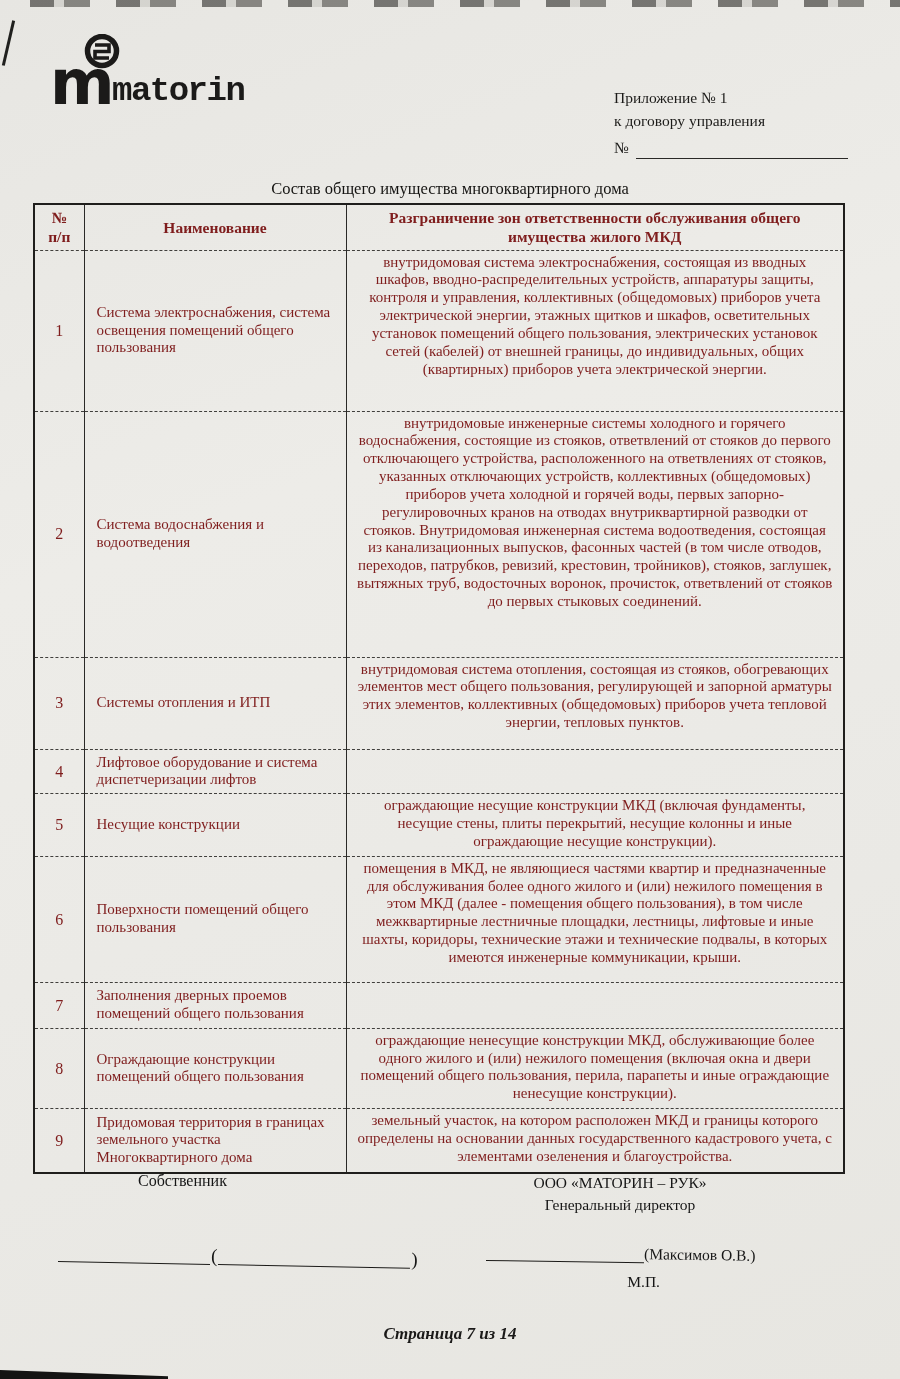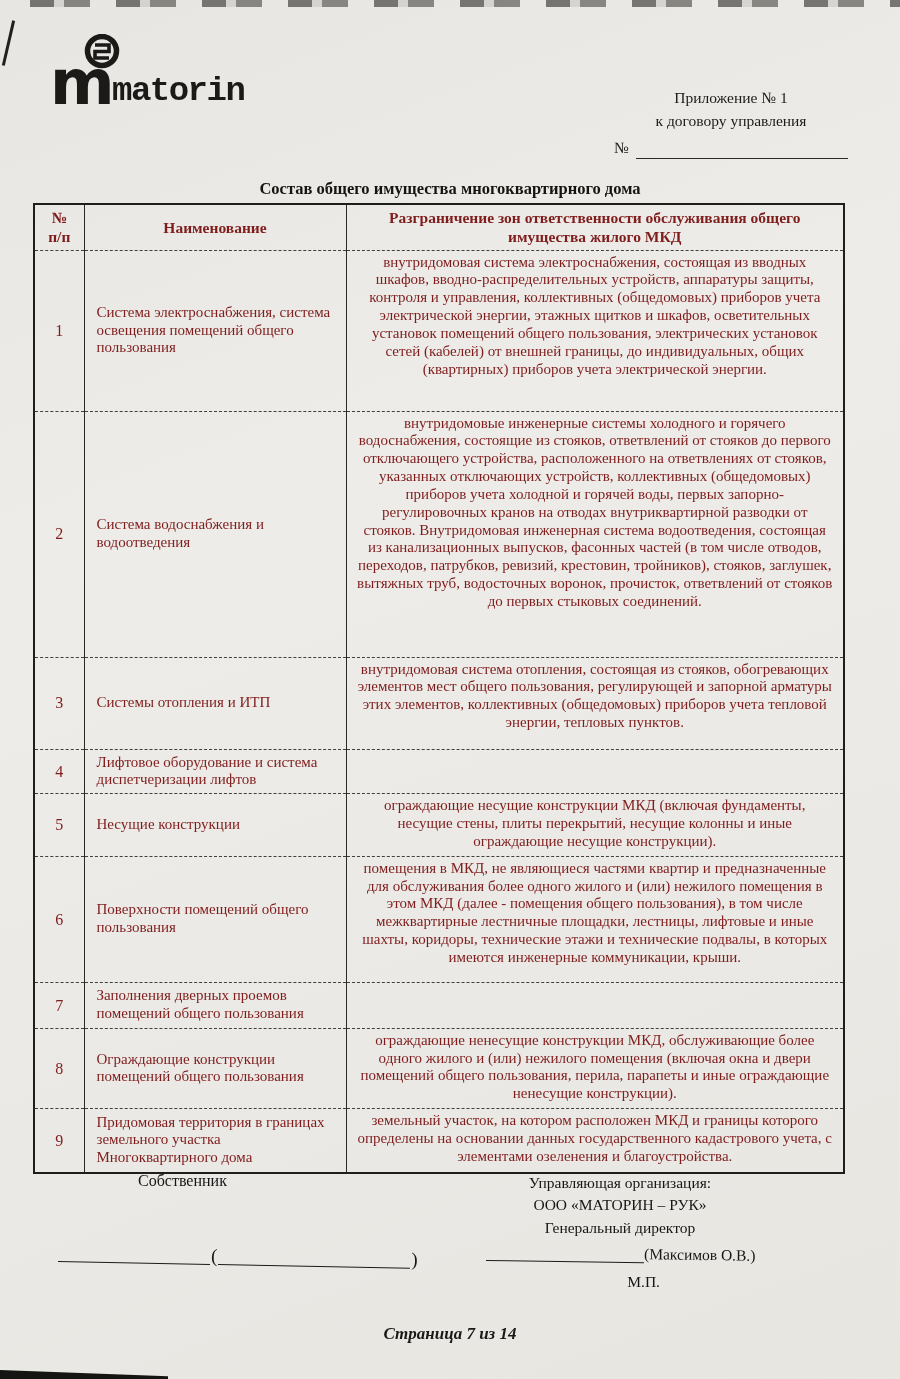--- a/index.html
+++ b/index.html
@@ -18,25 +18,25 @@
     filter:blur(.5px);
   }
   .corner-slash{position:absolute;left:7px;top:20px;width:2.5px;height:46px;background:#20201e;transform:rotate(13deg);}
   .bottom-wedge{position:absolute;left:0;bottom:0;width:168px;height:11px;background:#141413;
     clip-path:polygon(0 18%,100% 74%,100% 100%,0 100%);}
   
   .logo{position:absolute;left:50px;top:34px;display:flex;align-items:flex-end;}
   .logo-text{font-family:Liberation Mono, monospace;font-weight:bold;font-size:34px;
     letter-spacing:-1.5px;line-height:1;margin-left:-10px;padding-bottom:4px;color:#1b1a19;}
   
-  .appendix{position:absolute;top:86px;right:52px;width:234px;font-size:15.5px;line-height:1.5;text-align:center;color:#1d1c1a;}
+  .appendix{position:absolute;top:86px;right:52px;width:234px;font-size:15.5px;line-height:1.5;text-align:left;color:#1d1c1a;}
   .num-line{display:flex;align-items:flex-end;margin-top:3px;}
   .num-underline{flex:1;border-bottom:1.4px solid #2a2927;height:15px;margin-left:7px;}
   
-  .doc-title{position:absolute;top:179px;left:0;width:100%;text-align:center;font-weight:bold;font-size:16.5px;color:#151412;}
+  .doc-title{position:absolute;top:179px;left:0;width:100%;text-align:center;font-weight:normal;font-size:16.5px;color:#151412;}
   
   .main-table{position:absolute;top:203px;left:33px;width:812px;border-collapse:collapse;
     font-size:15px;line-height:1.19;color:#7f1d1d;border:2.2px solid #1f1e1c;table-layout:fixed;}
   .main-table th,.main-table td{
     border-left:1.7px solid #2a2927;border-right:1.7px solid #2a2927;
     border-top:1.6px dashed #403f3c;border-bottom:1.6px dashed #403f3c;
   }
   .main-table th{font-weight:bold;text-align:center;vertical-align:middle;padding:2px 8px;font-size:15.5px;line-height:1.25;}
   .col-num{width:50px;}
   .col-name{width:262px;}
@@ -164,21 +164,20 @@
   <tr>
     <td class="c-num">9</td>
     <td class="c-name">Придомовая территория в границах земельного участка Многоквартирного дома</td>
     <td class="c-zone">земельный участок, на котором расположен МКД и границы которого определены на основании данных государственного кадастрового учета, с элементами озеленения и благоустройства.</td>
   </tr>
 </tbody>
 </table>
 
 <div class="owner-label">Собственник</div>
 <div class="mo-block">
-  <div>Управляющая организация:</div>
   <div>ООО «МАТОРИН – РУК»</div>
   <div>Генеральный директор</div>
 </div>
 
 <div class="sig-left">
   <span class="sig-line w1"></span>
   <span class="paren">(</span>
   <span class="sig-line w2"></span>
   <span class="paren">)</span>
 </div>

